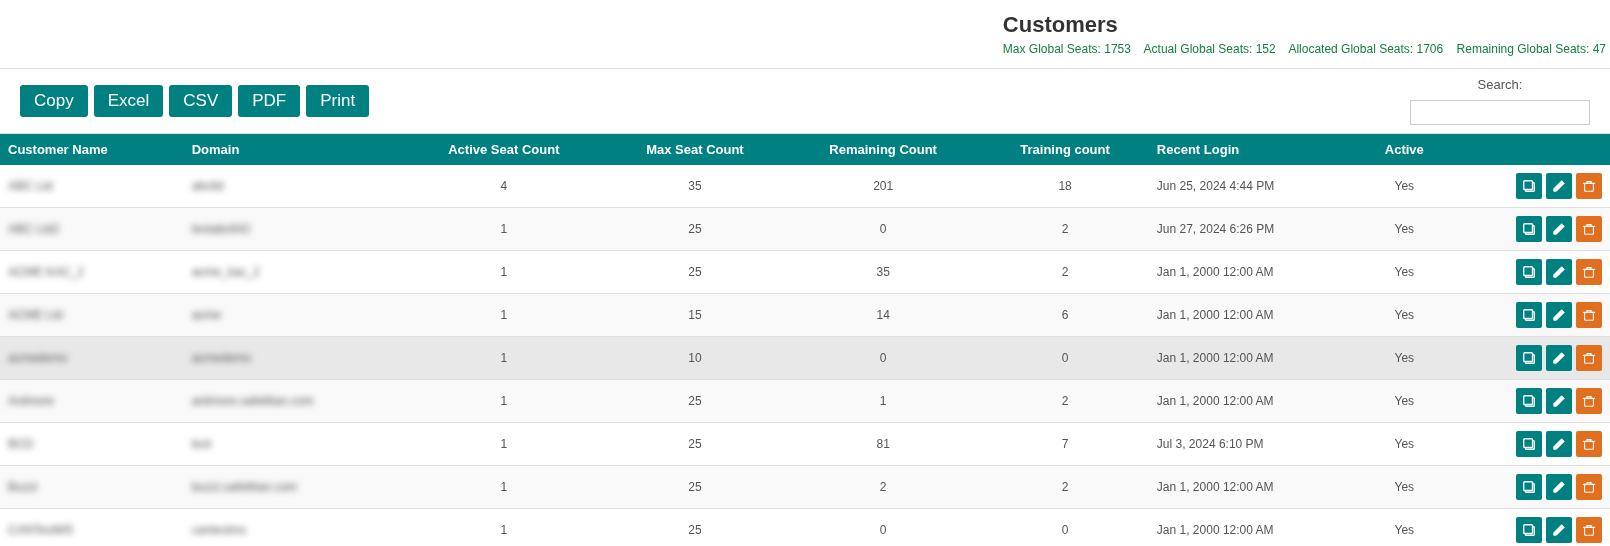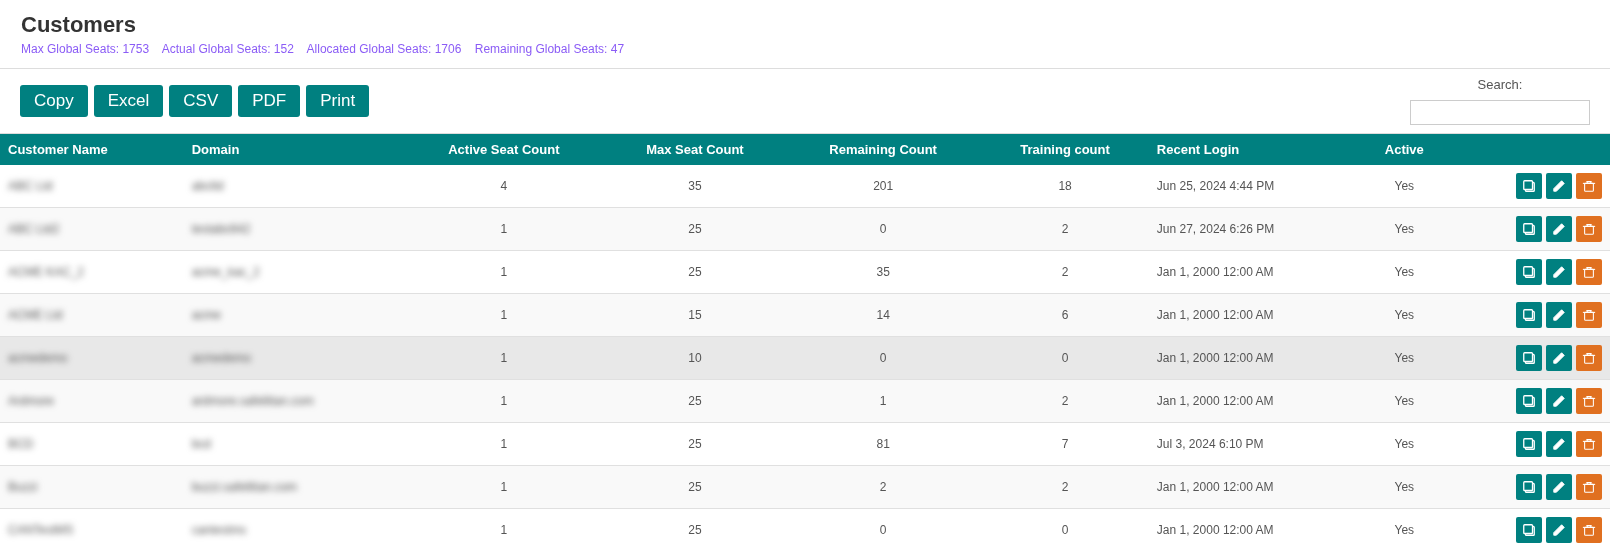--- a/index.html
+++ b/index.html
@@ -1,22 +1,22 @@
 <!DOCTYPE html>
 <html><head>
   <meta charset="utf-8">
   <style>
     * { box-sizing: border-box; margin: 0; padding: 0; }
     body { font-family: Arial, sans-serif; background: #f0f0f0; font-size: 13px; color: #333; }
 
     .page-wrapper { width: 1610px; min-height: 546px; background: #f0f0f0; padding: 0; }
 
-    .header { background: #fff; padding: 12px 21px; display: flex; align-items: center; justify-content: space-between; border-bottom: 1px solid #ddd; }
+    .header { background: #fff; padding: 12px 4px; display: flex; align-items: center; justify-content: flex-end; border-bottom: 1px solid #ddd; }
     .header-left h1 { font-size: 22px; font-weight: bold; color: #333; margin-bottom: 4px; }
-    .header-stats { font-size: 12px; color: #8b5cf6; }
+    .header-stats { font-size: 12px; color: #15803d; }
     .create-btn { background: #008080; color: #fff; border: 2px solid #d4a017; padding: 10px 20px; font-size: 14px; font-weight: bold; cursor: pointer; border-radius: 3px; white-space: nowrap; }
 
     .toolbar { background: #fff; padding: 8px 20px; display: flex; align-items: center; justify-content: space-between; border-bottom: 1px solid #ddd; }
     .toolbar-left { display: flex; gap: 6px; }
     .toolbar-btn { background: #008080; color: #fff; border: none; padding: 6px 14px; font-size: 17px; cursor: pointer; border-radius: 3px; }
     .search-area { display: flex; align-items: center; gap: 8px; flex-direction: column; }
     .search-label { font-size: 13px; color: #555; }
     .search-input { border: 1px solid #ccc; padding: 4px 8px; font-size: 13px; width: 180px; }
 
     table { width: 100%; border-collapse: collapse; background: #fff; }

